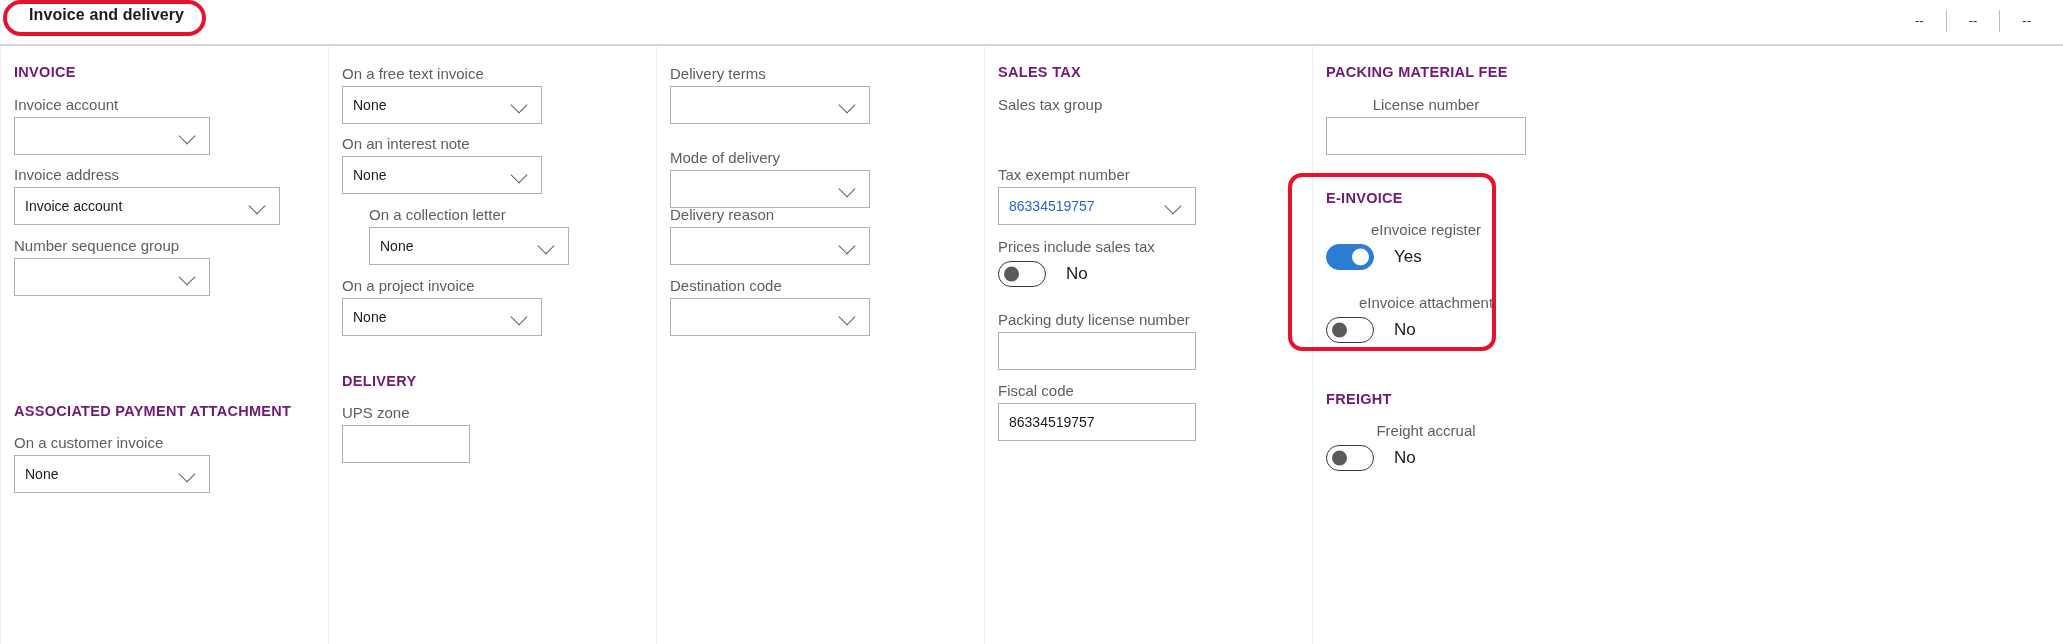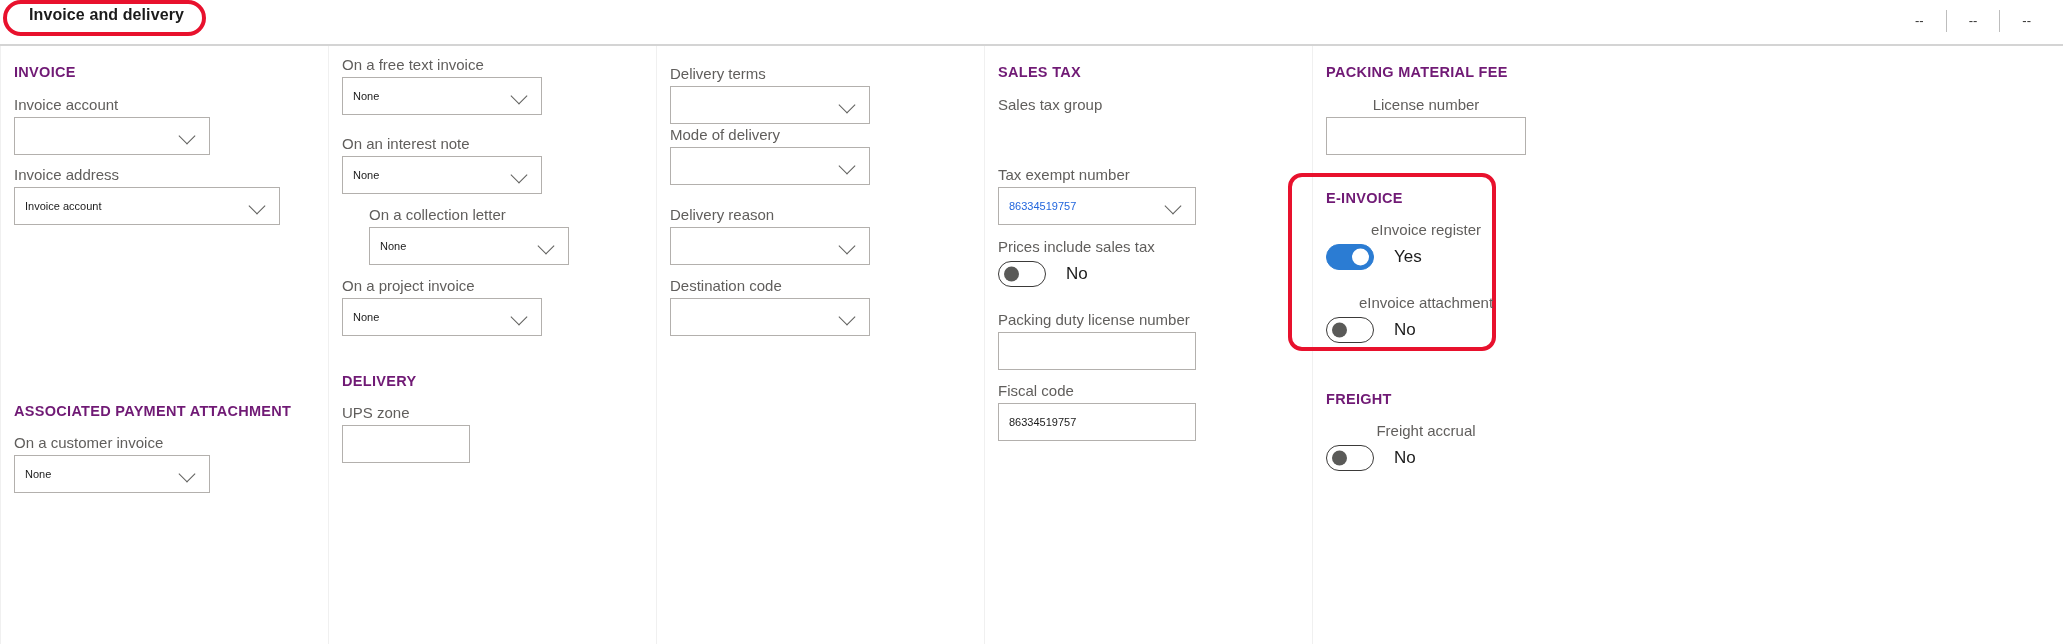--- a/index.html
+++ b/index.html
@@ -95,21 +95,21 @@
   }
 
   .input-box {
     position: relative;
     height: 38px;
     background: #ffffff;
     border: 1px solid #b3b0ad;
     display: flex;
     align-items: center;
     padding: 0 6px;
-    font-size: 11px;
+    font-size: 14px;
     color: #1b1b1b;
   }
   .input-box .val {
     flex: 1;
     overflow: hidden;
     white-space: nowrap;
     padding-left: 4px;
   }
   .input-box .val.link { color: #2266dd; }
   .chev {
@@ -211,37 +211,44 @@
     </div>
 
     <div class="fld" style="left:14px; top:120px; width:266px;">
       <div class="field-label">Invoice address</div>
       <div class="input-box">
         <span class="val">Invoice account</span>
         <span class="chev"></span>
       </div>
     </div>
 
+    <div class="fld" style="left:14px; top:191px; width:196px;">
+      <div class="field-label">Number sequence group</div>
+      <div class="input-box">
+        <span class="val"></span>
+        <span class="chev"></span>
+      </div>
+    </div>
 
 
     <div class="group-head" style="position:absolute; left:14px; top:357px;">ASSOCIATED PAYMENT ATTACHMENT</div>
 
     <div class="fld" style="left:14px; top:388px; width:196px;">
       <div class="field-label">On a customer invoice</div>
       <div class="input-box">
         <span class="val">None</span>
         <span class="chev"></span>
       </div>
     </div>
   </div>
 
   <div class="col" style="left:328px; width:328px;">
     <div class="col-border"></div>
 
-    <div class="fld" style="left:14px; top:10px; width:200px;">
+    <div class="fld" style="left:14px; top:19px; width:200px;">
       <div class="field-label">On a free text invoice</div>
       <div class="input-box">
         <span class="val">None</span>
         <span class="chev"></span>
       </div>
     </div>
 
     <div class="fld" style="left:14px; top:89px; width:200px;">
       <div class="field-label">On an interest note</div>
       <div class="input-box">
@@ -280,21 +287,21 @@
     <div class="col-border"></div>
 
     <div class="fld" style="left:14px; top:19px; width:200px;">
       <div class="field-label">Delivery terms</div>
       <div class="input-box">
         <span class="val"></span>
         <span class="chev"></span>
       </div>
     </div>
 
-    <div class="fld" style="left:14px; top:80px; width:200px;">
+    <div class="fld" style="left:14px; top:103px; width:200px;">
       <div class="field-label">Mode of delivery</div>
       <div class="input-box">
         <span class="val"></span>
         <span class="chev"></span>
       </div>
     </div>
 
     <div class="fld" style="left:14px; top:160px; width:200px;">
       <div class="field-label">Delivery reason</div>
       <div class="input-box">

